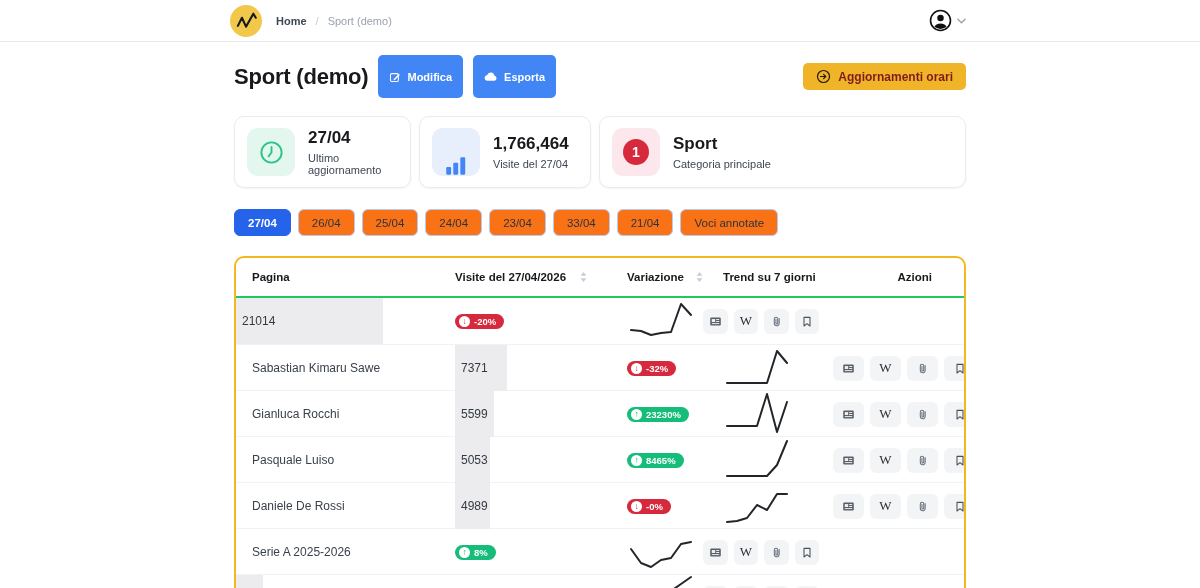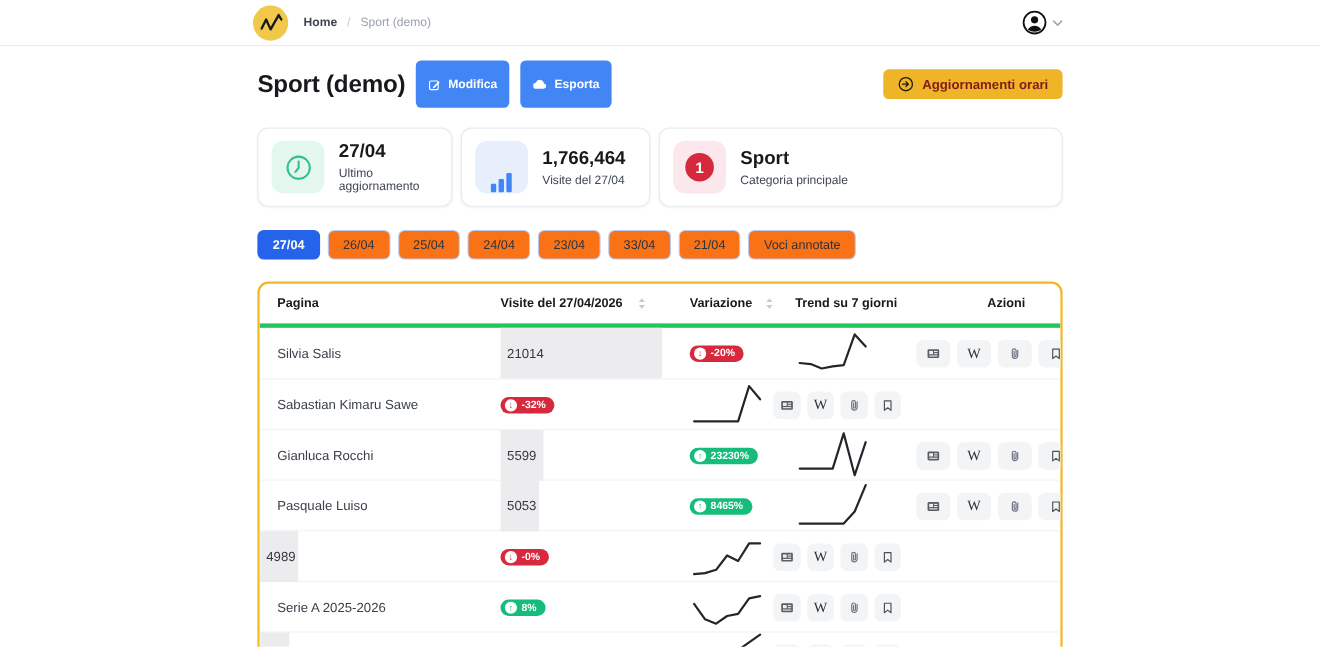--- a/index.html
+++ b/index.html
@@ -56,21 +56,21 @@
           background: #f97316; font-size: 11.5px; color: #2b3340; display: inline-flex;
           align-items: center; cursor: pointer; font-family: inherit; }
   .chip.active { background: var(--active-blue); border-color: var(--active-blue);
                  color: #fff; font-weight: bold; }
 
   
   .tablewrap { margin-top: 20px; border: 2px solid #f2b822; border-radius: 10px;
                background: #fff; overflow: hidden; }
   .trow { display: grid; grid-template-columns: 219px 172px 96px 110px 1fr; align-items: center; }
   .thead { height: 40px; font-size: 11.5px; font-weight: bold; color: #17191c;
-           border-bottom: 4px solid #22c55e; }
+           border-bottom: 2px solid #22c55e; }
   .th { display: flex; align-items: center; }
   .th-page { padding-left: 16px; }
   .th-actions { justify-content: flex-end; padding-right: 32px; }
   .sort-icon { margin-left: 13px; display: flex; cursor: pointer; }
   .tbody-row { height: 46px; border-top: 1px solid #f0f2f5; font-size: 12px; color: #343a40; }
   .tbody-row:first-child { border-top: none; }
   .cell-page { padding-left: 16px; color: #3a414b; }
   .cell-visits { position: relative; height: 100%; display: flex; align-items: center; }
   .visits-bar { position: absolute; left: 0; top: 0; bottom: 0; background: #ececee; }
   .visits-num { position: relative; padding-left: 6px; }
@@ -220,21 +220,20 @@
               <path d="M5 1.2 L8.4 5.4 H1.6 Z" fill="#c6cdd6"></path>
               <path d="M5 12.8 L1.6 8.6 H8.4 Z" fill="#c6cdd6"></path>
             </svg>
         </span>
       </div>
       <div class="th">Trend su 7 giorni</div>
       <div class="th th-actions">Azioni</div>
     </div>
     <div id="tbody">
         <div class="trow tbody-row">
-          <div class="cell-page">Silvia Salis</div>
           <div class="cell-visits">
             <div class="visits-bar" style="width: 147px;"></div>
             <span class="visits-num">21014</span>
           </div>
           <div><span class="badge down"><span class="badge-dot">↓</span>-20%</span></div>
           <div class="cell-trend">
             <svg viewBox="0 0 64 46" width="64" height="46" style="margin-left:2px">
               <polyline points="2,32 12,33 22,37 32,35 42,34 52,6 62,17" fill="none" stroke="#22262a" stroke-width="2" stroke-linejoin="round" stroke-linecap="round"></polyline>
             </svg>
           </div>
@@ -266,20 +265,24 @@
               <span style="display:flex;align-items:center">
                 <svg viewBox="0 0 16 16" width="12" height="13" fill="none" stroke="#495057" stroke-width="1.4" stroke-linejoin="round">
                   <path d="M4 2.5 h8 v11.5 l-4 -3.1 -4 3.1 z"></path>
                 </svg>
               </span>
             </button>
           </div>
         </div>
         <div class="trow tbody-row">
           <div class="cell-page">Sabastian Kimaru Sawe</div>
+          <div class="cell-visits">
+            <div class="visits-bar" style="width: 52px;"></div>
+            <span class="visits-num">7371</span>
+          </div>
           <div><span class="badge down"><span class="badge-dot">↓</span>-32%</span></div>
           <div class="cell-trend">
             <svg viewBox="0 0 64 46" width="64" height="46" style="margin-left:2px">
               <polyline points="2,38 12,38 22,38 32,38 42,38 52,6 62,18" fill="none" stroke="#22262a" stroke-width="2" stroke-linejoin="round" stroke-linecap="round"></polyline>
             </svg>
           </div>
           <div class="cell-actions">
             <button class="action-btn">
               <span style="display:flex;align-items:center">
                 <svg viewBox="0 0 16 16" width="13" height="13">
@@ -396,20 +399,21 @@
             <button class="action-btn">
               <span style="display:flex;align-items:center">
                 <svg viewBox="0 0 16 16" width="12" height="13" fill="none" stroke="#495057" stroke-width="1.4" stroke-linejoin="round">
                   <path d="M4 2.5 h8 v11.5 l-4 -3.1 -4 3.1 z"></path>
                 </svg>
               </span>
             </button>
           </div>
         </div>
         <div class="trow tbody-row">
+          <div class="cell-page">Daniele De Rossi</div>
           <div class="cell-visits">
             <div class="visits-bar" style="width: 35px;"></div>
             <span class="visits-num">4989</span>
           </div>
           <div><span class="badge down"><span class="badge-dot">↓</span>-0%</span></div>
           <div class="cell-trend">
             <svg viewBox="0 0 64 46" width="64" height="46" style="margin-left:2px">
               <polyline points="2,39 12,38 22,35 32,22 42,27 52,11 62,11" fill="none" stroke="#22262a" stroke-width="2" stroke-linejoin="round" stroke-linecap="round"></polyline>
             </svg>
           </div>

